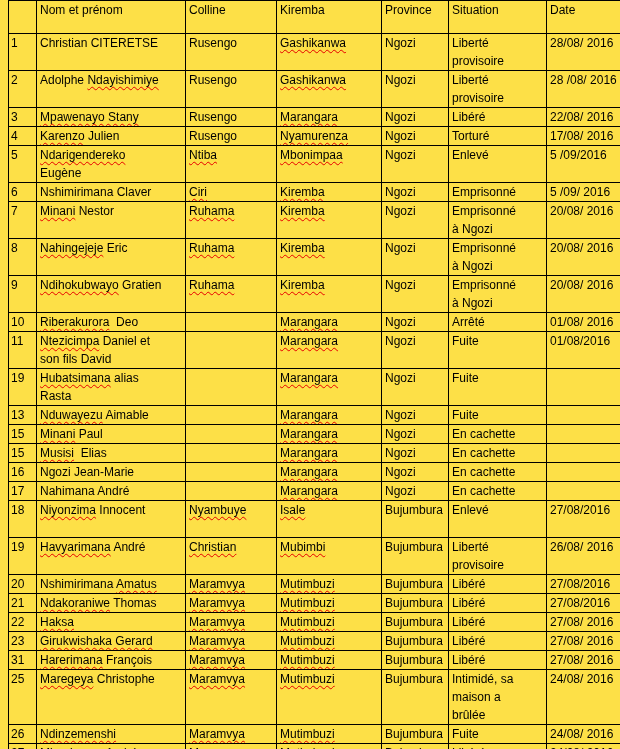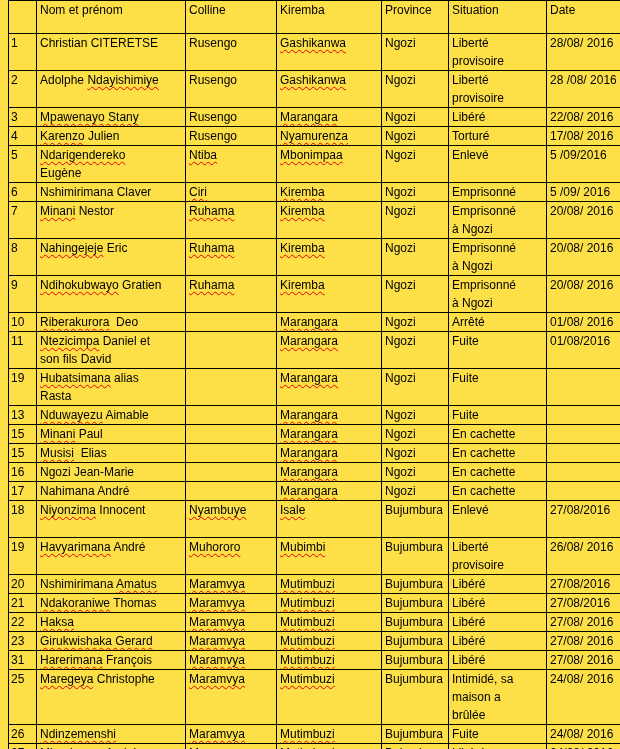--- a/index.html
+++ b/index.html
@@ -242,21 +242,21 @@
           <td><span class="sp">Niyonzima</span><span> Innocent</span></td>
           <td><span class="sp">Nyambuye</span></td>
           <td><span class="sp">Isale</span></td>
           <td>Bujumbura</td>
           <td>Enlevé</td>
           <td>27/08/2016</td>
         </tr>
         <tr style="height: 37px;">
           <td>19</td>
           <td><span class="sp">Havyarimana</span><span> André</span></td>
-          <td><span class="sp">Muhororo</span></td>
+          <td><span class="sp">Christian</span></td>
           <td><span class="sp">Mubimbi</span></td>
           <td>Bujumbura</td>
           <td>Liberté
 provisoire</td>
           <td>26/08/ 2016</td>
         </tr>
         <tr style="height: 18px;">
           <td>20</td>
           <td><span>Nshimirimana </span><span class="sp">Amatus</span></td>
           <td><span class="sp">Maramvya</span></td>

